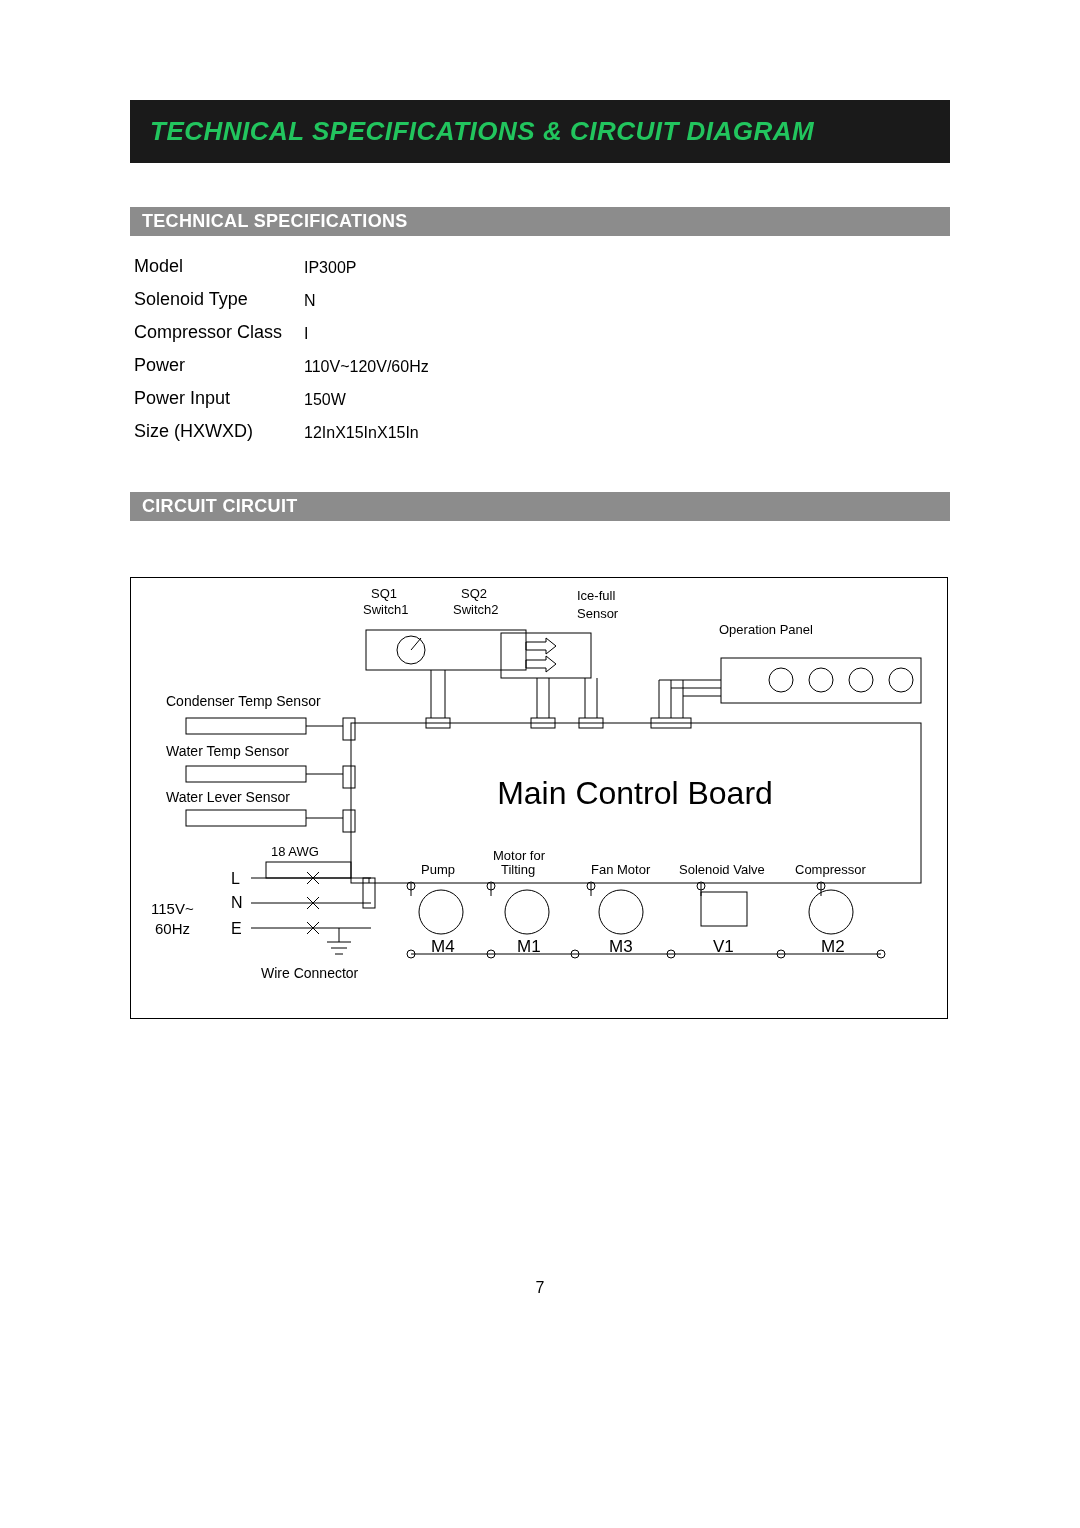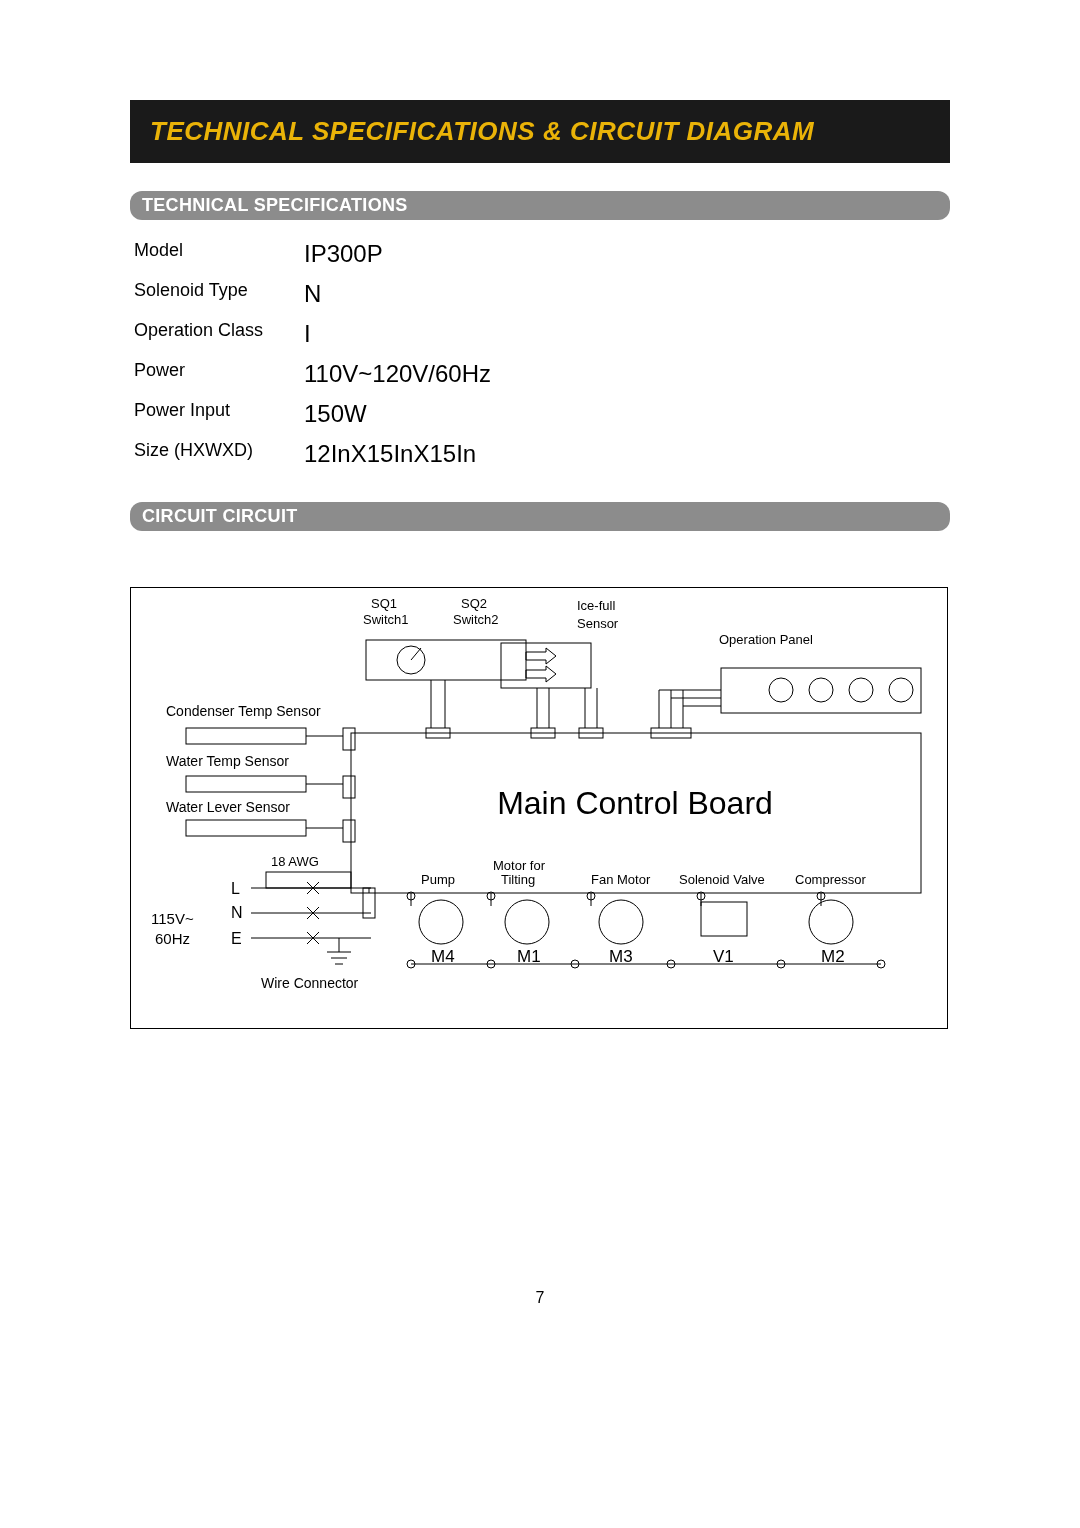--- a/index.html
+++ b/index.html
@@ -9,51 +9,51 @@
     width: 1080px;
     height: 1528px;
     background: #fff;
     color: #000;
   }
   .page {
     padding: 100px 130px 0 130px;
   }
   .title-bar {
     background: #1a1a1a;
-    color: #eab308;
+    color: #22c55e;
     font-weight: bold;
     font-style: italic;
     font-size: 26px;
     padding: 16px 20px;
     letter-spacing: 0.5px;
   }
   .section-bar {
     background: #8c8c8c;
     color: #fff;
     font-weight: bold;
     font-size: 18px;
     padding: 4px 12px;
-    margin-top: 28px;
+    margin-top: 44px;
     letter-spacing: 0.3px;
-    border-radius: 12px;
   }
   .spec-table {
     margin-top: 14px;
     margin-left: 4px;
   }
   .spec-row {
     display: flex;
     padding: 6px 0;
+    align-items: flex-end;
   }
   .spec-label {
     width: 170px;
     font-size: 18px;
   }
   .spec-value {
-    font-size: 24px;
+    font-size: 16px;
   }
   .diagram-container {
     border: 1px solid #000;
     margin-top: 56px;
     width: 816px;
     height: 440px;
     position: relative;
     font-size: 14px;
   }
   .pagenum {
@@ -73,21 +73,21 @@
   <div class="spec-table">
     <div class="spec-row">
       <div class="spec-label">Model</div>
       <div class="spec-value">IP300P</div>
     </div>
     <div class="spec-row">
       <div class="spec-label">Solenoid Type</div>
       <div class="spec-value">N</div>
     </div>
     <div class="spec-row">
-      <div class="spec-label">Operation Class</div>
+      <div class="spec-label">Compressor Class</div>
       <div class="spec-value">I</div>
     </div>
     <div class="spec-row">
       <div class="spec-label">Power</div>
       <div class="spec-value">110V~120V/60Hz</div>
     </div>
     <div class="spec-row">
       <div class="spec-label">Power Input</div>
       <div class="spec-value">150W</div>
     </div>

